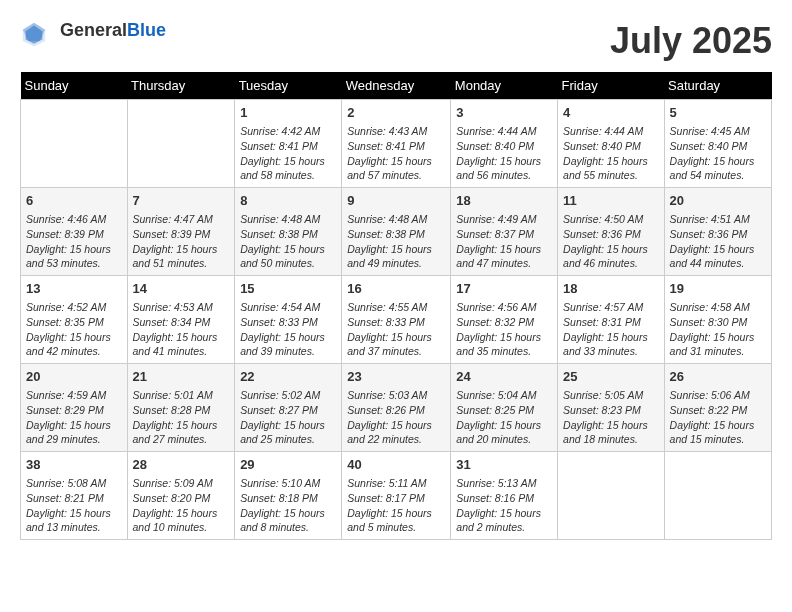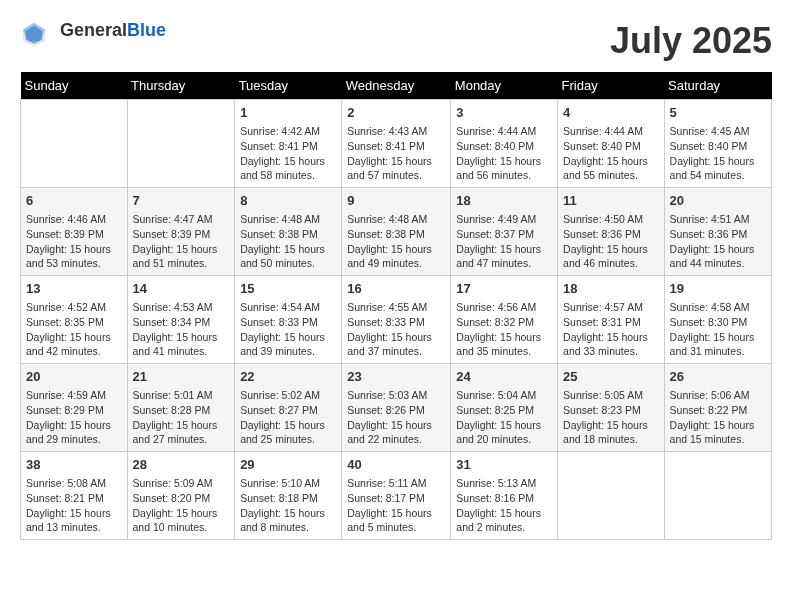--- a/index.html
+++ b/index.html
@@ -73,20 +73,21 @@
       background: #f9f9f9;
     }
     .day-number {
       font-size: 13px;
       font-weight: bold;
       margin-bottom: 2px;
     }
     .day-info {
       font-size: 10.5px;
       color: #333;
+      font-style: italic;
     }
     tbody tr:nth-child(odd) td {
       background-color: #fff;
     }
     tbody tr:nth-child(even) td {
       background-color: #f5f5f5;
     }
     tbody tr td.empty {
       background-color: inherit;
     }

